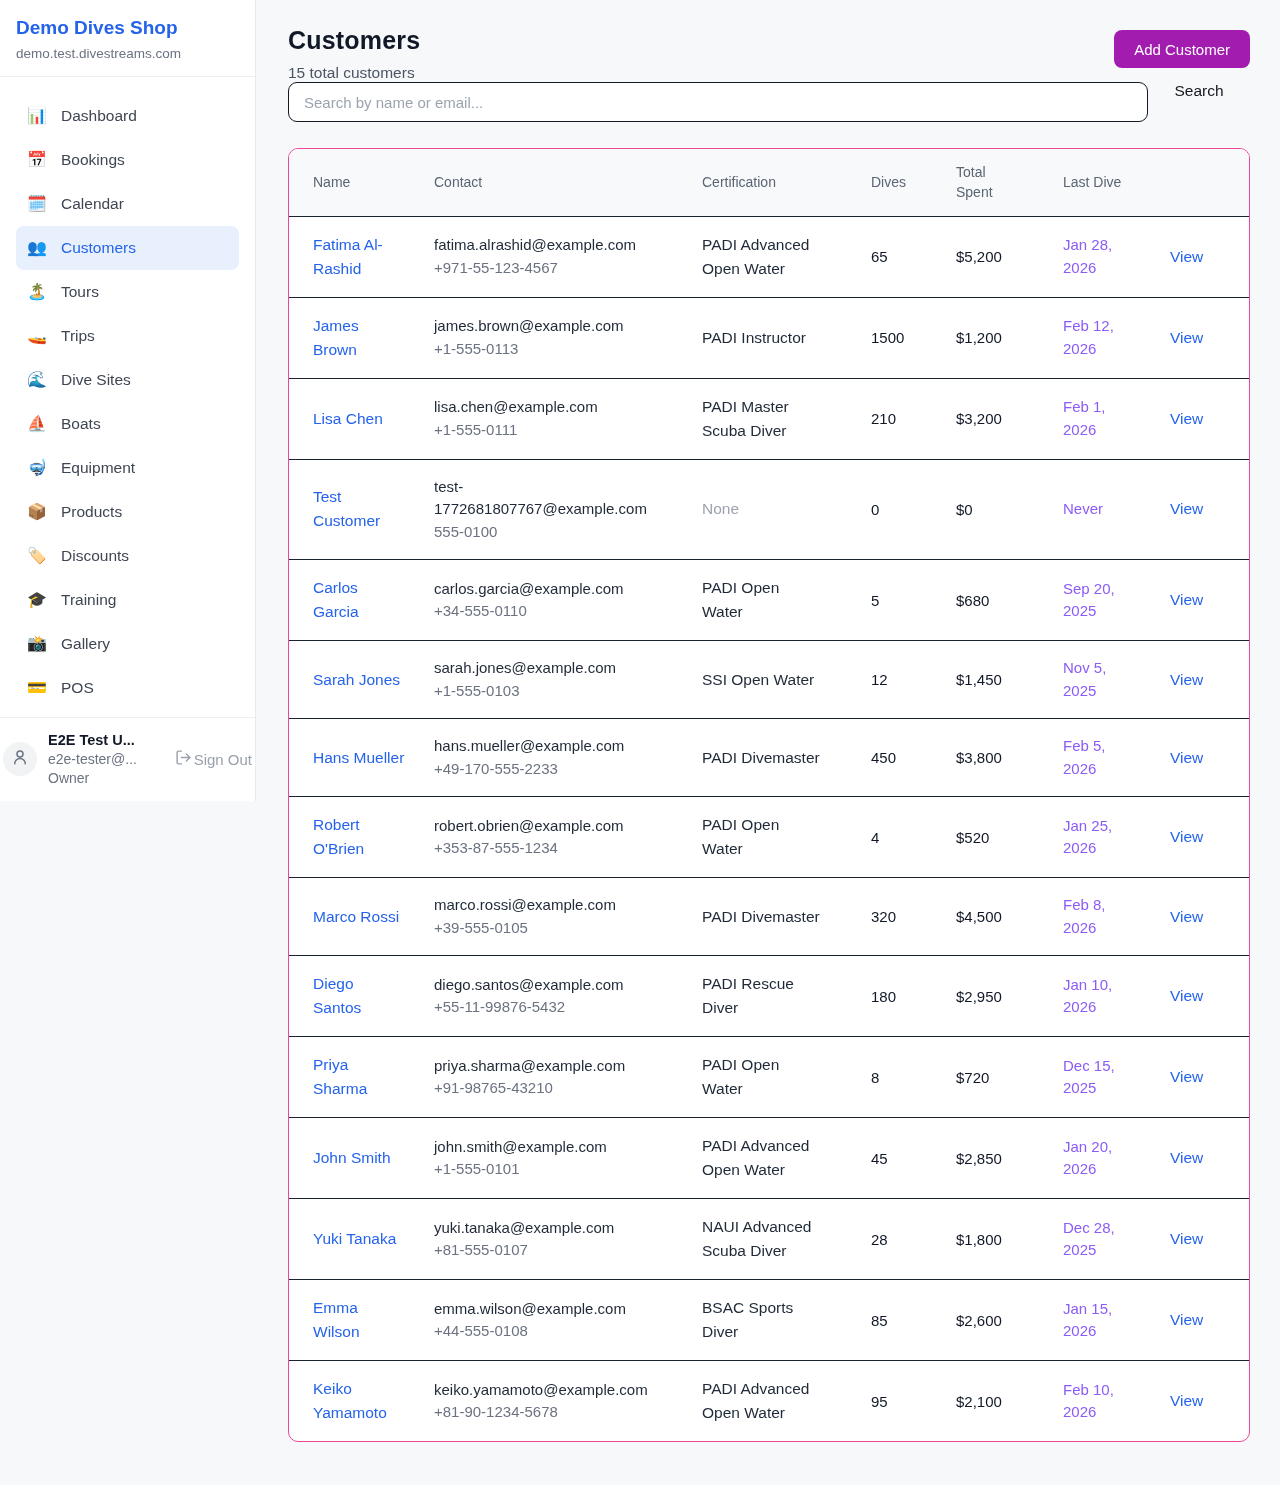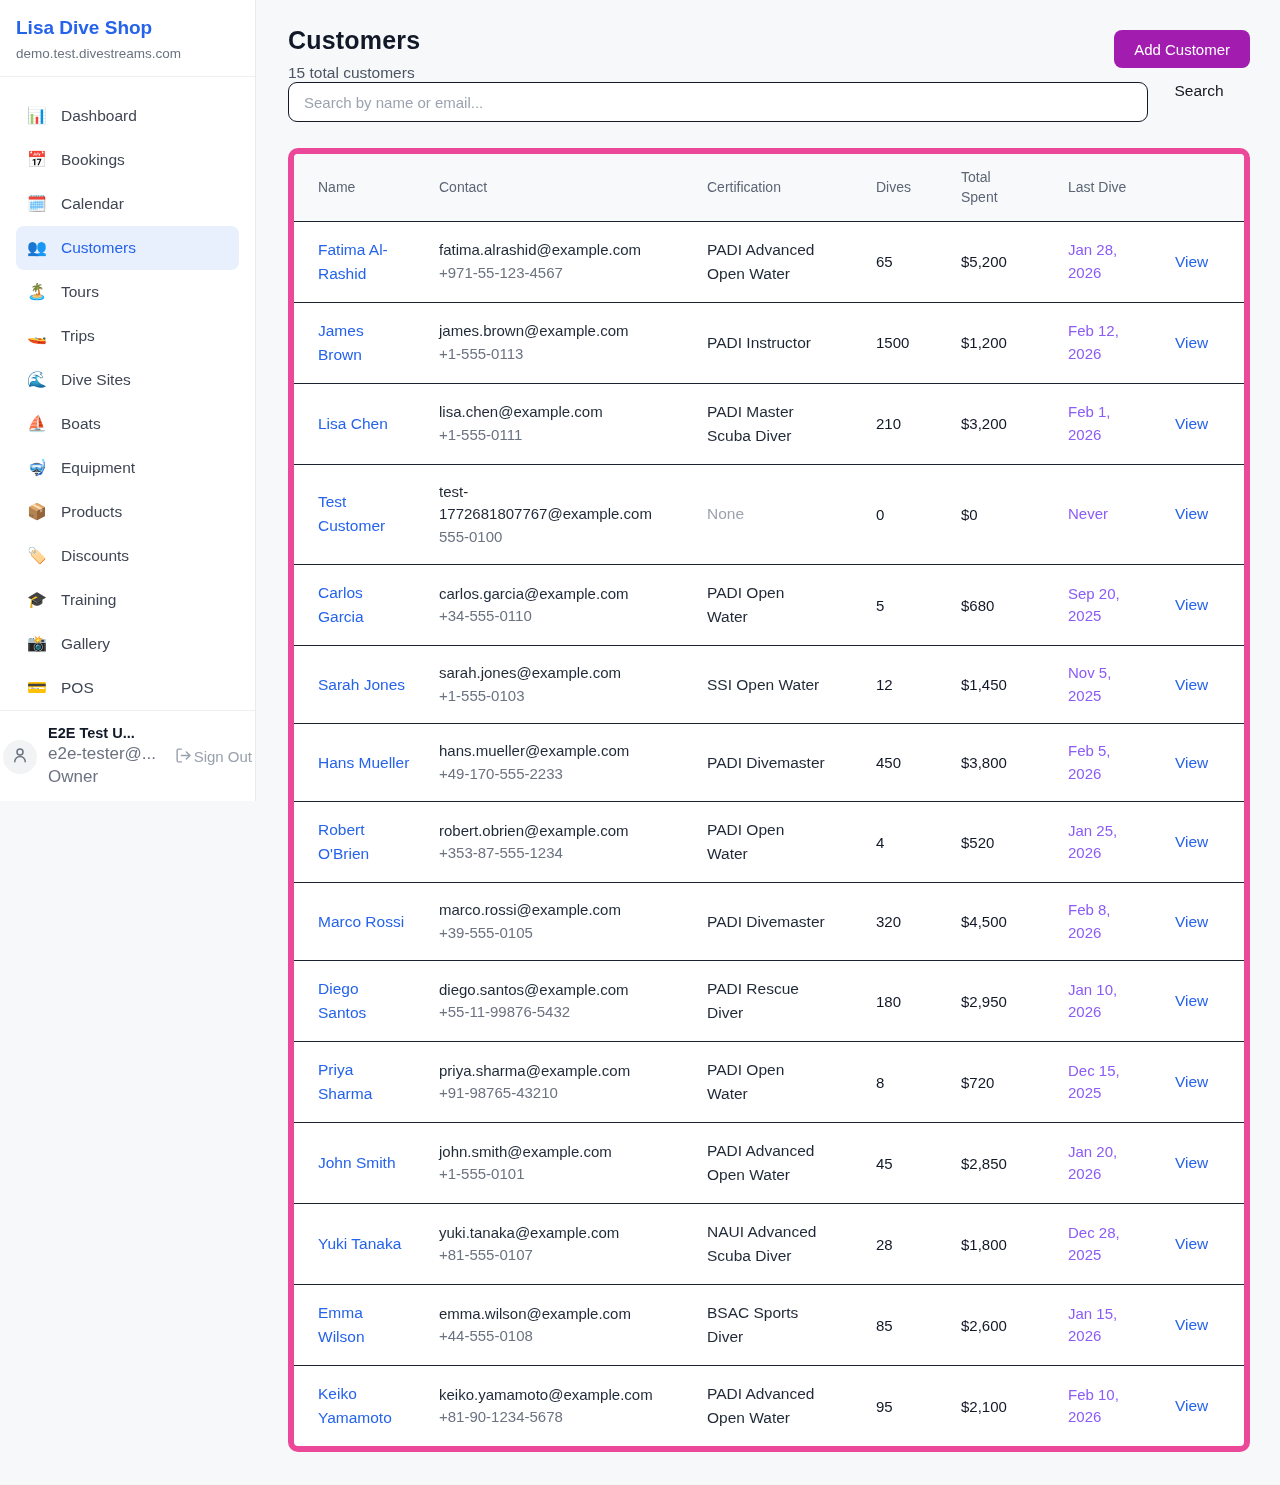--- a/index.html
+++ b/index.html
@@ -31,21 +31,21 @@
   .sidebar-footer {
     border-top:1px solid #edeff2; padding:13px 3px;
     display:flex; align-items:center; gap:11px;
   }
   .avatar {
     width:34px; height:34px; border-radius:50%; background:#f1f3f5;
     display:flex; align-items:center; justify-content:center; flex:0 0 34px;
   }
   .user-info { flex:1; min-width:0; line-height:1.35; }
   .user-name { font-weight:700; font-size:14.5px; color:#111827; white-space:nowrap; }
-  .user-email, .user-role { font-size:17px; color:#6b7280; white-space:nowrap; }
+  .user-email, .user-role { font-size:14px; color:#6b7280; white-space:nowrap; }
   .signout {
     display:flex; align-items:center; gap:2px; background:none; border:none;
     color:#99a1ad; font-size:15px; cursor:pointer; padding:0;
     font-family:"Liberation Sans", sans-serif; white-space:nowrap;
   }
 
   
   .main { margin-left:256px; padding:26px 30px 0 32px; }
   .page-header { display:flex; justify-content:space-between; align-items:flex-start; }
   .page-title { font-size:25px; font-weight:700; color:#111827; margin:0; letter-spacing:.2px; }
@@ -64,21 +64,21 @@
   }
   .search-input::placeholder { color:#9ca3af; }
   .search-btn {
     background:none; border:none; color:#14181f; font-size:15.5px;
     font-family:"Liberation Sans", sans-serif; cursor:pointer;
     width:102px; text-align:center; padding:0;
   }
 
   .card {
     margin-top:26px; background:#ffffff; border-radius:10px;
-    border:6px solid #ec4899; overflow:hidden; margin-bottom:40px;
+    border:1px solid #ec4899; overflow:hidden; margin-bottom:40px;
   }
   table { width:100%; border-collapse:collapse; table-layout:fixed; }
   thead th {
     background:#f8f9fb; text-align:left; font-weight:400;
     color:#5b6573; font-size:14px; line-height:1.45;
     padding:13px 0; vertical-align:middle;
     border-bottom:1px solid #1b2230;
   }
   th.col-name, td.cell-name { padding-left:24px; }
   th.col-cert, td.cell-cert { padding-right:50px; }
@@ -97,21 +97,21 @@
   .cert.muted { color:#9ca3af; }
   td.cell-dives, td.cell-total { color:#111827; }
   td.cell-last { color:#8b5cf6; line-height:1.5; }
   .view-link { color:#2563eb; text-decoration:none; font-size:15.5px; }
 </style>
 </head>
 <body>
 
 <aside class="sidebar">
   <div class="sidebar-header">
-    <div class="brand-name">Lisa Dive Shop</div>
+    <div class="brand-name">Demo Dives Shop</div>
     <div class="brand-domain">demo.test.divestreams.com</div>
   </div>
 
   <nav class="nav" id="nav-list">
   <div class="nav-item">
     <span class="nav-icon">📊</span>
     <span class="nav-label">Dashboard</span>
   </div>
 
   <div class="nav-item">

